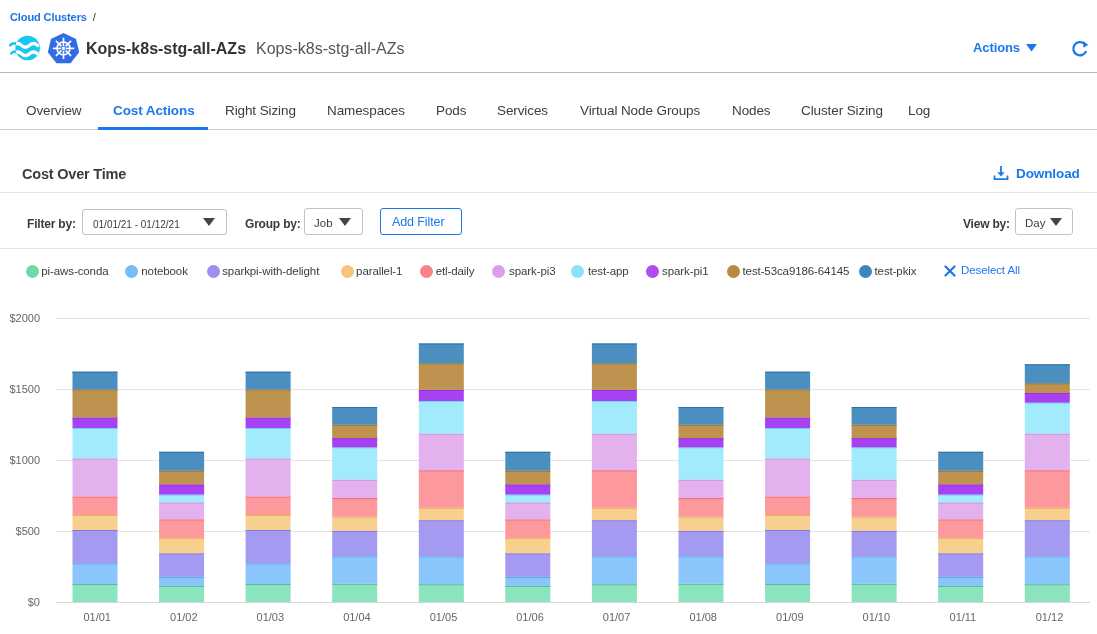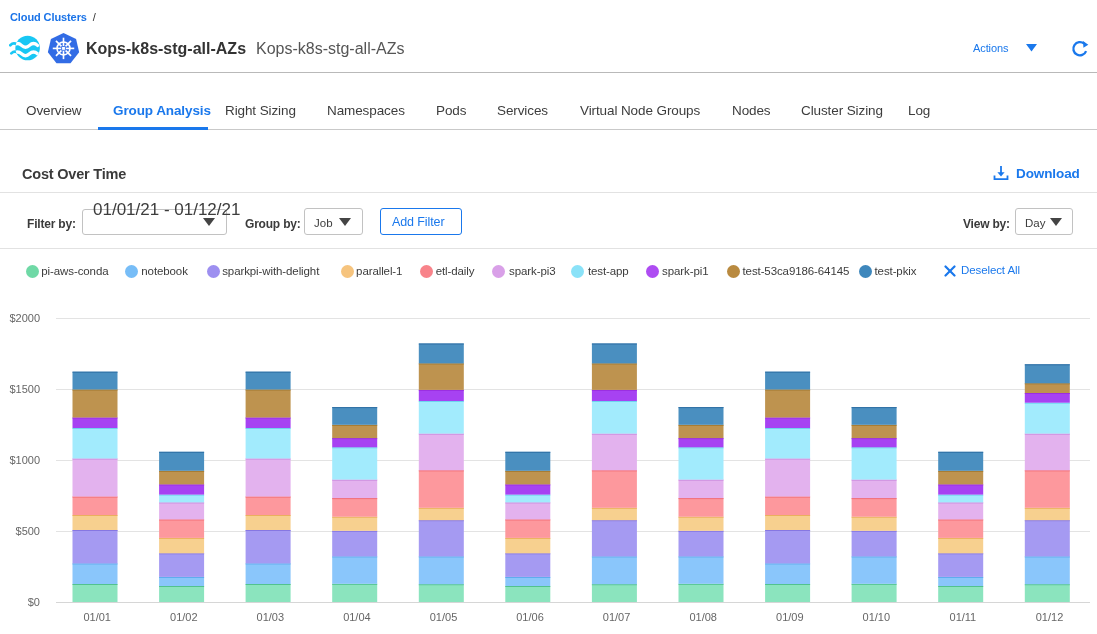--- a/index.html
+++ b/index.html
@@ -46,33 +46,33 @@
     <line x1="16" y1="15" x2="22.9" y2="21.9"></line>
     <line x1="16" y1="15" x2="9.1" y2="21.9"></line>
   </g>
   <rect x="13.9" y="12.9" width="4.2" height="4.2" fill="#326ce5"></rect>
   <rect x="14.7" y="13.7" width="2.6" height="2.6" fill="#fff"></rect>
 </svg>
 
 <div class="abs" style="left:86px;top:40px;font-size:16px;line-height:17px;color:#333;font-weight:bold;white-space:nowrap">Kops-k8s-stg-all-AZs</div>
 <div class="abs" style="left:256px;top:40px;font-size:16px;line-height:17px;color:#555;white-space:nowrap">Kops-k8s-stg-all-AZs</div>
 
-<div class="abs blue" style="left:973px;top:41px;font-size:11px;line-height:14px;font-weight:normal;letter-spacing:-0.1px">Actions</div>
+<div class="abs blue" style="left:973px;top:41px;font-size:13px;line-height:14px;font-weight:bold;letter-spacing:-0.1px">Actions</div>
 <svg class="abs" style="left:1026px;top:44px" width="11" height="8" viewBox="0 0 11 8">
     <polygon points="0,0 11,0 5.5,7.5" fill="#1a78ec"></polygon>
   </svg>
 <svg class="abs" style="left:1071px;top:40px" width="18" height="18" viewBox="0 0 18 18">
   <path d="M13.2 3.7 A6.6 6.6 0 1 0 15.1 11.1" fill="none" stroke="#1a78ec" stroke-width="2.3"></path>
   <polygon points="12.0,1.0 17.3,4.8 12.4,7.8" fill="#1a78ec"></polygon>
 </svg>
 
 <div class="hline" style="top:72px;background:#b9b9b9"></div>
 
 <span class="tab" style="left:26px">Overview</span>
-<span class="tab active" style="left:113px">Group Analysis</span>
+<span class="tab active" style="left:113px">Cost Actions</span>
 <span class="tab" style="left:225px">Right Sizing</span>
 <span class="tab" style="left:327px">Namespaces</span>
 <span class="tab" style="left:436px">Pods</span>
 <span class="tab" style="left:497px">Services</span>
 <span class="tab" style="left:580px">Virtual Node Groups</span>
 <span class="tab" style="left:732px">Nodes</span>
 <span class="tab" style="left:801px">Cluster Sizing</span>
 <span class="tab" style="left:908px">Log</span>
 <div class="hline" style="top:129px;background:#c9c9c9"></div>
 <div class="abs" style="left:98px;top:126.5px;width:110px;height:3px;background:#1a78ec"></div>
@@ -84,21 +84,21 @@
     <line x1="8" y1="1" x2="8" y2="8.6"></line>
   </g>
   <polygon points="4.4,7.2 11.6,7.2 8,11.4" fill="#1a78ec"></polygon>
 </svg>
 <div class="abs blue" style="left:1016px;top:167px;font-size:13.5px;line-height:14px;font-weight:bold;letter-spacing:-0.1px">Download</div>
 
 <div class="hline" style="top:192px;background:#e2e2e2"></div>
 
 <div class="abs" style="left:27px;top:218px;font-size:12px;line-height:13px;font-weight:bold;color:#3b3b3b;letter-spacing:-0.2px">Filter by:</div>
 <div class="selbox" style="left:82px;top:209px;width:145px;height:26px"></div>
-<div class="abs" style="left:93px;top:203px;font-size:17px;line-height:13px;color:#3d3d3d">01/01/21 - 01/12/21</div>
+<div class="abs" style="left:93px;top:218px;font-size:10px;line-height:13px;color:#3d3d3d">01/01/21 - 01/12/21</div>
 <svg class="abs" style="left:203px;top:218px" width="12" height="9" viewBox="0 0 12 9">
     <polygon points="0,0 12,0 6,8" fill="#444"></polygon>
   </svg>
 <div class="abs" style="left:245px;top:218px;font-size:12px;line-height:13px;font-weight:bold;color:#3b3b3b;letter-spacing:-0.2px">Group by:</div>
 <div class="selbox" style="left:304px;top:208px;width:59px;height:27px"></div>
 <div class="abs" style="left:314px;top:217px;font-size:11.5px;line-height:13px;color:#3d3d3d">Job</div>
 <svg class="abs" style="left:339px;top:218px" width="12" height="9" viewBox="0 0 12 9">
     <polygon points="0,0 12,0 6,8" fill="#444"></polygon>
   </svg>
 <div class="abs" style="left:380px;top:208px;width:82px;height:27px;border:1px solid #1a78ec;border-radius:3px"></div>

